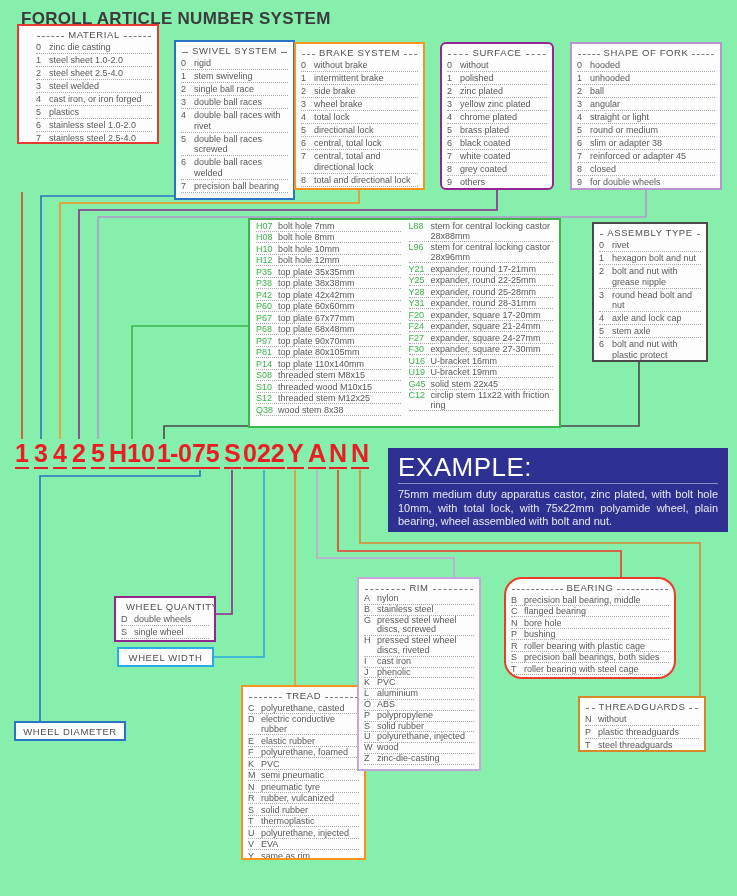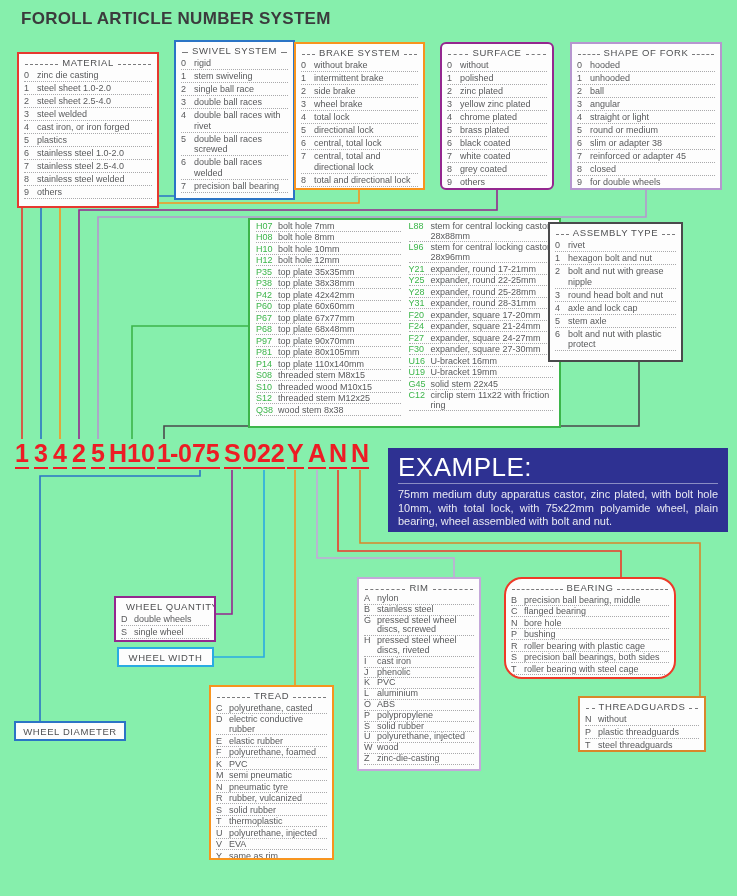--- a/index.html
+++ b/index.html
@@ -29,27 +29,27 @@
     display:flex;align-items:flex-start;
     font-size:9px;line-height:10.5px;color:#58595b;
     padding:1px 0 .5px 0;border-bottom:1px dotted #a9a9ab;
   }
   .item .code{flex:0 0 13px;}
   .item .label{flex:1;}
   
   .tight .item{line-height:10px;padding:.5px 0 0 0;}
   .tighter .item{line-height:9.8px;padding:0;}
   
-  .box-material{left:17px;top:52px;width:142px;height:156px;}
+  .box-material{left:17px;top:24px;width:142px;height:120px;padding-left:12px;}
   .box-swivel{left:174px;top:40px;width:121px;height:160px;}
   .box-brake{left:294px;top:42px;width:131px;height:148px;}
   .box-surface{left:440px;top:42px;width:114px;height:148px;border-radius:6px;}
   .box-shape{left:570px;top:42px;width:152px;height:148px;}
   .box-fitting{left:248px;top:218px;width:313px;height:210px;}
-  .box-assembly{left:548px;top:222px;width:135px;height:140px;}
+  .box-assembly{left:592px;top:222px;width:116px;height:140px;}
   .box-wheel-quantity{left:114px;top:596px;width:102px;height:46px;}
   .box-tread{left:209px;top:685px;width:125px;height:175px;}
   .box-rim{left:357px;top:577px;width:124px;height:194px;}
   .box-bearing{left:504px;top:577px;width:172px;height:102px;border-radius:18px;}
   .box-threadguards{left:578px;top:696px;width:128px;height:56px;}
   .box-fitting .fitting-cols{display:flex;gap:8px;padding:0 6px 2px 6px;}
   .box-fitting .fitting-col{flex:1;padding:0;}
   .box-fitting .item .code{flex:0 0 22px;color:#3cb54a;}
   
   .label-box{
@@ -547,21 +547,21 @@
         </div>
         <div class="item">
           <span class="code">S</span>
           <span class="label">single wheel</span>
         </div>
       </div>
   </div>
 
   <div class="label-box box-wheel-width" style="border-color: rgb(42, 171, 226);">WHEEL WIDTH</div>
 
-  <div class="box box-tread tight" style="border-color: rgb(247, 148, 30);">
+  <div class="box box-tread tight" style="border-color: rgb(247, 148, 30); margin-left: 32px;">
     <div class="box-title">TREAD</div>
     <div class="box-list">
 
     <div class="item">
           <span class="code">C</span>
           <span class="label">polyurethane, casted</span>
         </div>
         <div class="item">
           <span class="code">D</span>
           <span class="label">electric conductive rubber</span>

